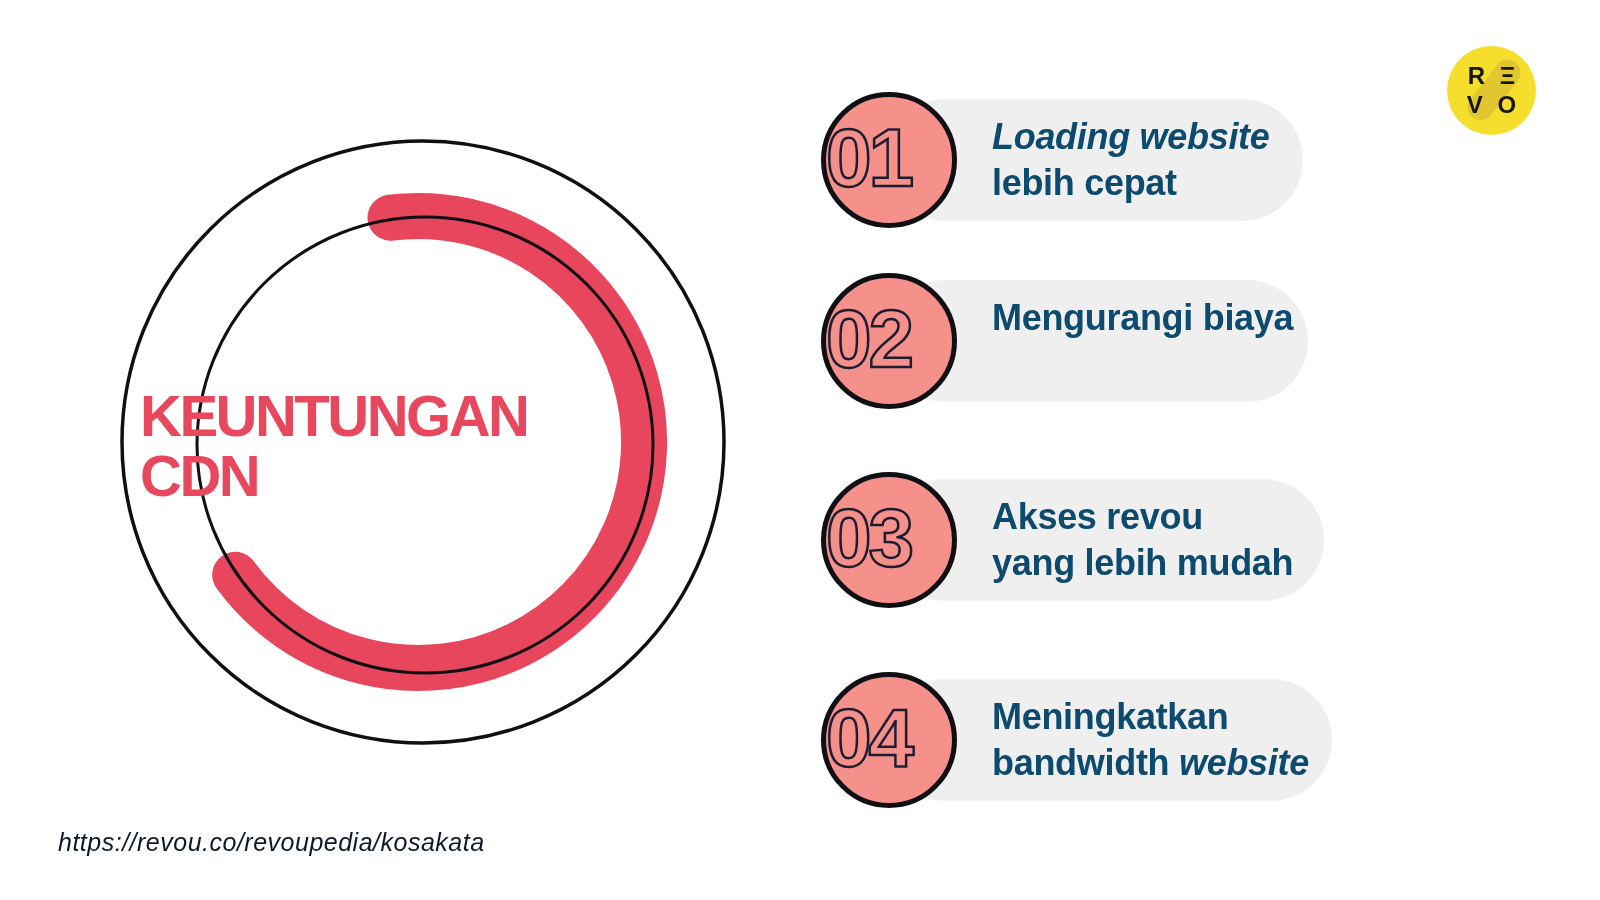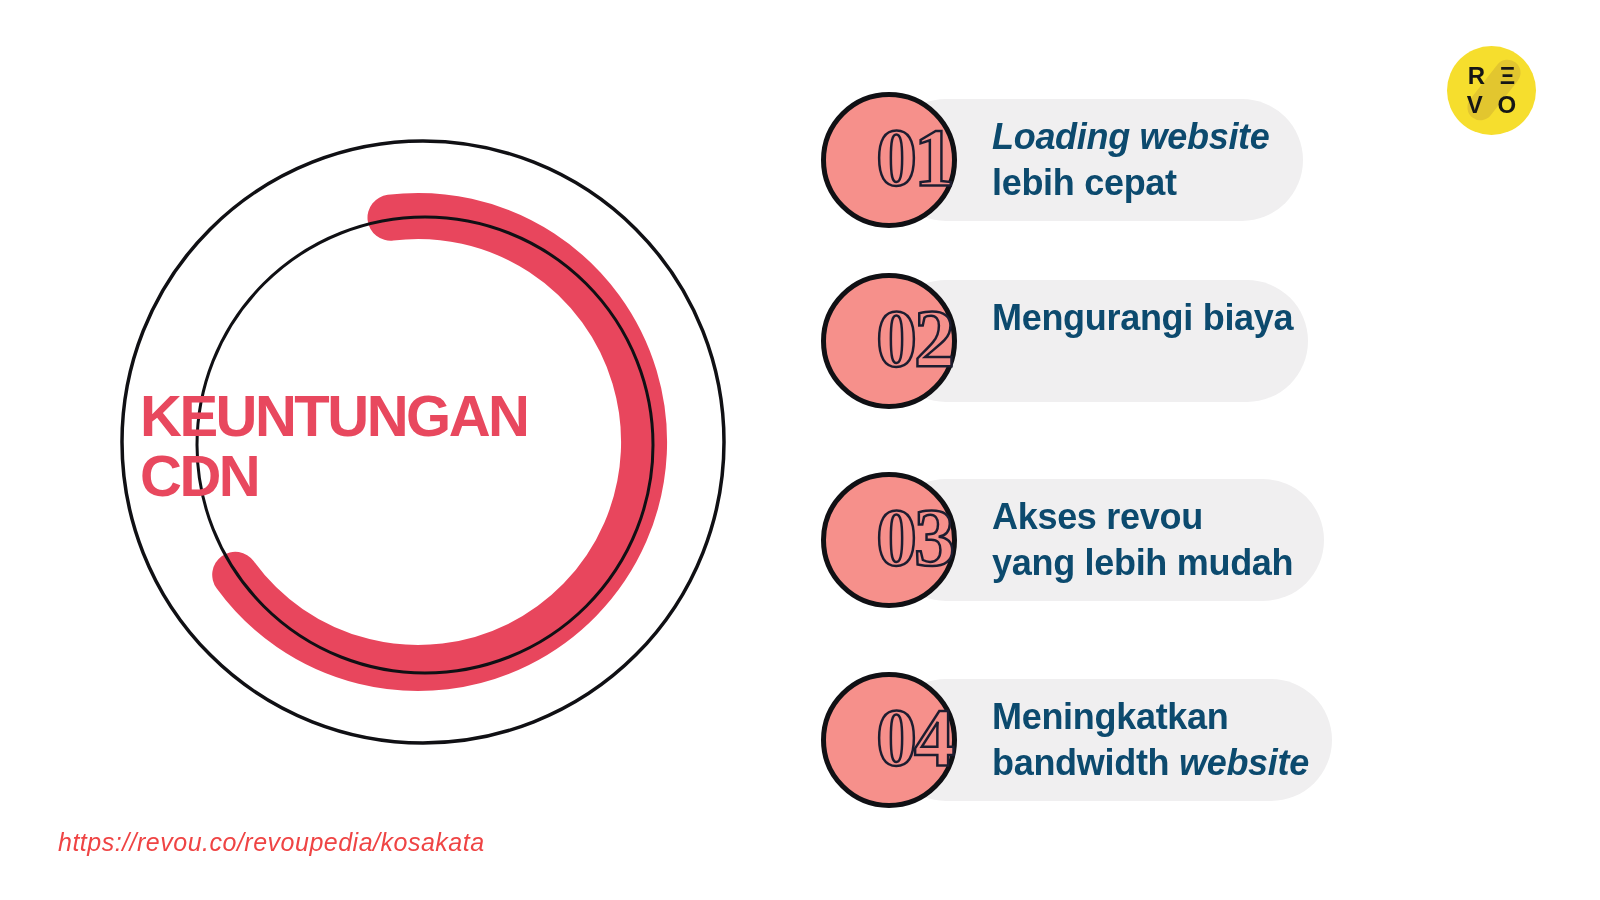--- a/index.html
+++ b/index.html
@@ -19,21 +19,21 @@
     position:absolute;left:885px;height:122px;border-radius:61px;
     background:#f0eff0;
   }
   .item1 .pill{top:99px;width:418px;}
   .item2 .pill{top:280px;width:423px;}
   .item3 .pill{top:479px;width:439px;}
   .item4 .pill{top:679px;width:447px;}
   .numcircle{
     position:absolute;left:821px;width:136px;height:136px;box-sizing:border-box;
     background:#f6908b;border:5px solid #101014;border-radius:50%;
-    display:flex;align-items:center;justify-content:flex-end;font-family:Liberation Serif, serif;
+    display:flex;align-items:center;justify-content:flex-start;
   }
   .item1 .numcircle{top:92px;}
   .item2 .numcircle{top:273px;}
   .item3 .numcircle{top:472px;}
   .item4 .numcircle{top:672px;}
   .num{
     font-size:82px;font-weight:700;letter-spacing:-3px;
     color:#f6908b;-webkit-text-stroke:2.5px #1d1d30;
     transform:translateY(-2px);
   }
@@ -57,21 +57,21 @@
     background:#e2c62f;border-radius:13px;transform:rotate(38deg);
   }
   .logo-rows{
     position:absolute;left:0;top:15px;width:89px;text-align:center;
     color:#161616;font-weight:800;font-size:24px;line-height:29px;
     letter-spacing:4px;text-indent:4px;
   }
   
   .url{
     position:absolute;left:58px;top:828px;
-    font-style:italic;font-size:25px;letter-spacing:0.5px;color:#ef4444;
+    font-style:italic;font-size:25px;letter-spacing:0.5px;color:#0f172a;
   }
 </style>
 </head>
 <body>
 
 <div class="canvas">
 
   <svg class="rings" viewBox="0 0 1600 900">
     <circle cx="423" cy="442" r="301" fill="none" stroke="#101014" stroke-width="3.5"></circle>
     <path d="M 390.5 217.7 A 226 226 0 1 1 235.2 574.8" fill="none" stroke="#e8465d" stroke-width="46" stroke-linecap="round"></path>

